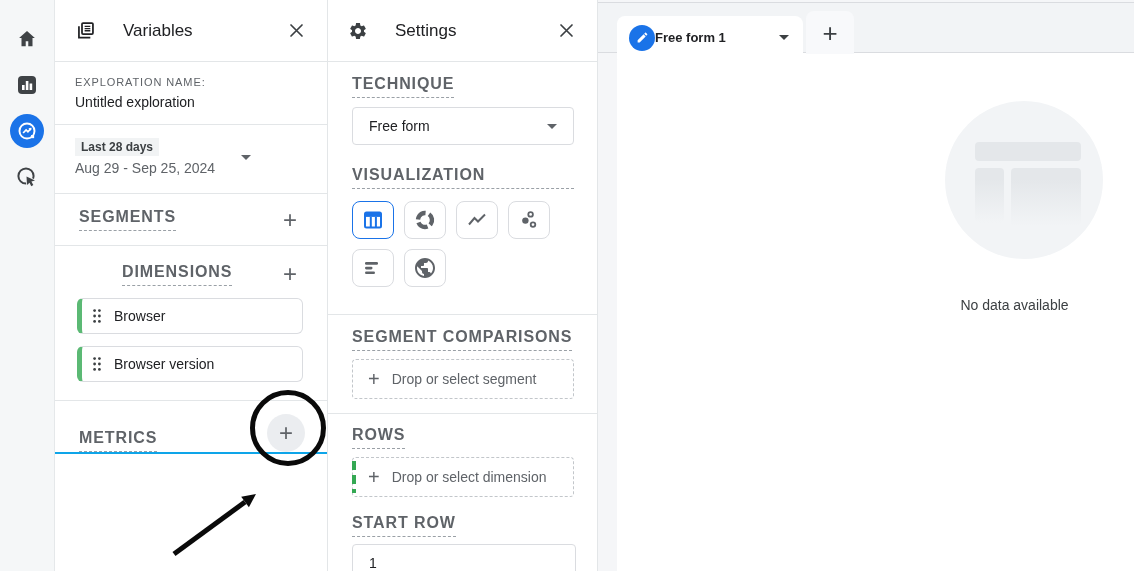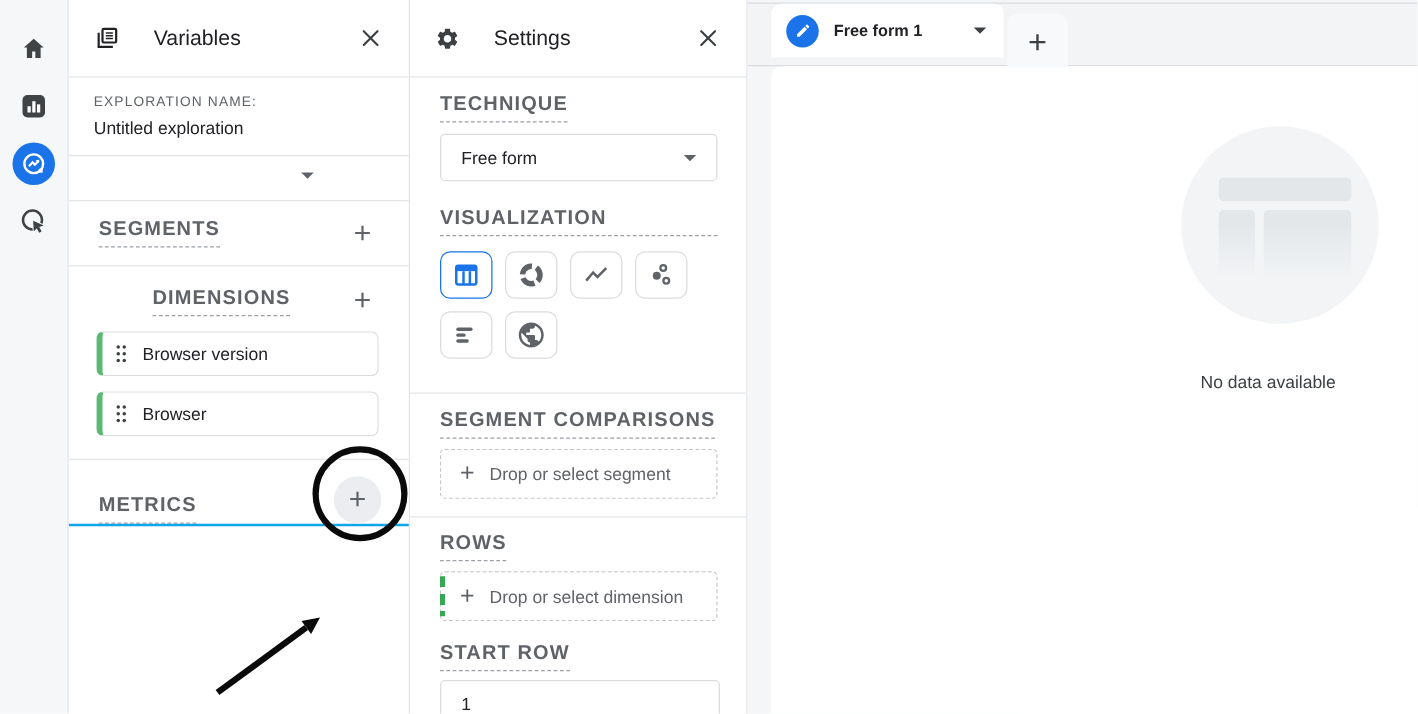--- a/index.html
+++ b/index.html
@@ -99,23 +99,23 @@
   .canvas-area { position:absolute; left:598px; top:0; right:0; bottom:0; background:#f5f6f8; }
   .tab-strip {
     position:absolute; left:0; right:0; top:2px; height:51px;
     background:#f2f4f6; border-top:1px solid #dadce0; border-bottom:1px solid #dadce0;
   }
   .canvas-sheet {
     position:absolute; left:19px; right:0; top:53px; bottom:0;
     background:#fff; border-radius:8px 0 0 0;
   }
   .tab {
-    position:absolute; left:19px; top:3px; width:186px; height:43px;
+    position:absolute; left:19px; top:16px; width:186px; height:43px;
     background:#fff; border-radius:8px 8px 0 0; z-index:3;
-    display:flex; align-items:center; padding:0 14px 0 12px; gap:12px; cursor:pointer;
+    display:flex; align-items:center; padding:0 14px 0 12px; gap:0; cursor:pointer;
   }
   .tab-label { font-size:13px; font-weight:bold; color:#202124; }
   .tab-caret { margin-left:auto; border-top-color:#3c4043; }
   .pencil-circle { width:26px; height:26px; border-radius:50%; background:#1a73e8; display:flex; align-items:center; justify-content:center; flex:none; }
   .plus-tab {
     position:absolute; left:208px; top:11px; width:48px; height:43px;
     background:#f8f9fb; border-radius:8px 8px 0 0; z-index:3;
     display:flex; align-items:center; justify-content:center; cursor:pointer;
   }
   .plus-tab span { font-size:26px; font-weight:300; color:#3c4043; line-height:1; }
@@ -191,20 +191,24 @@
         </svg>
     </span>
   </div>
 
   <div class="name-section">
     <div class="name-label">EXPLORATION NAME:</div>
     <div class="name-value">Untitled exploration</div>
   </div>
 
   <div class="date-section">
+    <div class="date-col">
+      <span class="date-preset">Last 28 days</span>
+      <span class="date-range">Aug 29 - Sep 25, 2024</span>
+    </div>
     <span class="caret date-caret"></span>
   </div>
 
   <div class="section-row">
     <span class="section-label">SEGMENTS</span>
     <span class="plus-btn">+</span>
   </div>
 
   <div class="dims-section">
     <div class="dims-head">
@@ -217,36 +221,36 @@
             <g fill="#3c4043">
               <circle cx="2.6" cy="2.6" r="1.4"></circle>
               <circle cx="7.4" cy="2.6" r="1.4"></circle>
               <circle cx="2.6" cy="8" r="1.4"></circle>
               <circle cx="7.4" cy="8" r="1.4"></circle>
               <circle cx="2.6" cy="13.4" r="1.4"></circle>
               <circle cx="7.4" cy="13.4" r="1.4"></circle>
             </g>
           </svg>
       </span>
-      <span>Browser version</span>
+      <span>Browser</span>
     </div>
     <div class="chip">
       <span>
         <svg width="10" height="16" viewBox="0 0 10 16">
             <g fill="#3c4043">
               <circle cx="2.6" cy="2.6" r="1.4"></circle>
               <circle cx="7.4" cy="2.6" r="1.4"></circle>
               <circle cx="2.6" cy="8" r="1.4"></circle>
               <circle cx="7.4" cy="8" r="1.4"></circle>
               <circle cx="2.6" cy="13.4" r="1.4"></circle>
               <circle cx="7.4" cy="13.4" r="1.4"></circle>
             </g>
           </svg>
       </span>
-      <span>Browser</span>
+      <span>Browser version</span>
     </div>
   </div>
 
   <div class="metrics-row">
     <span class="section-label">METRICS</span>
     <span class="metrics-plus">
       <span class="plus-btn">+</span>
     </span>
     <div class="annot-circle"></div>
   </div>

